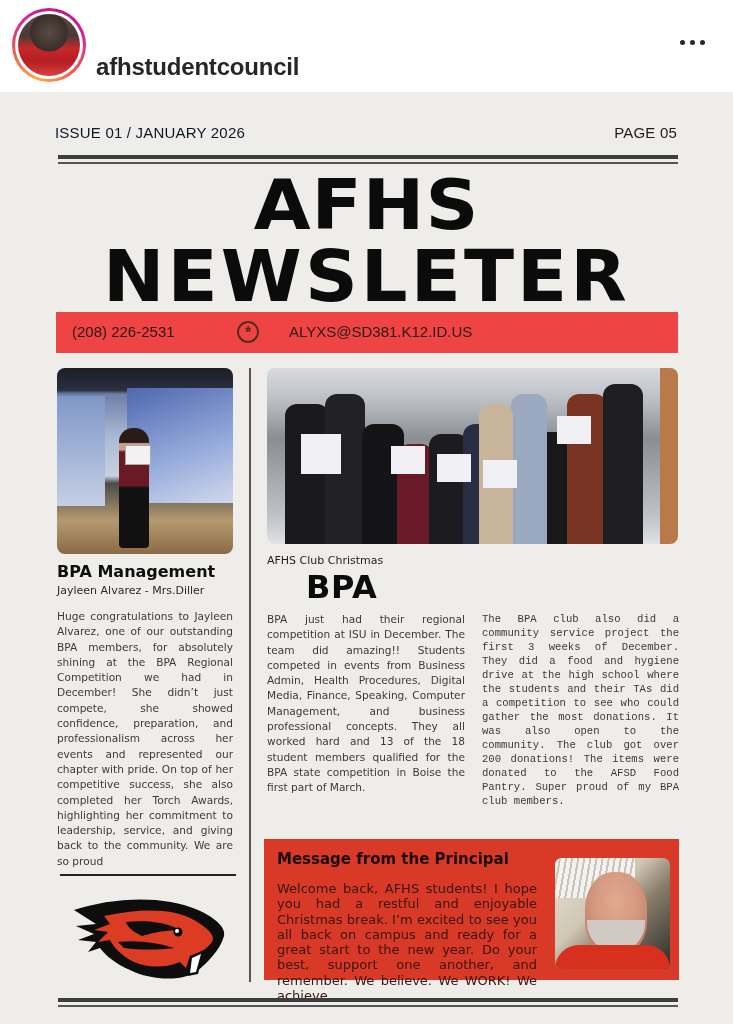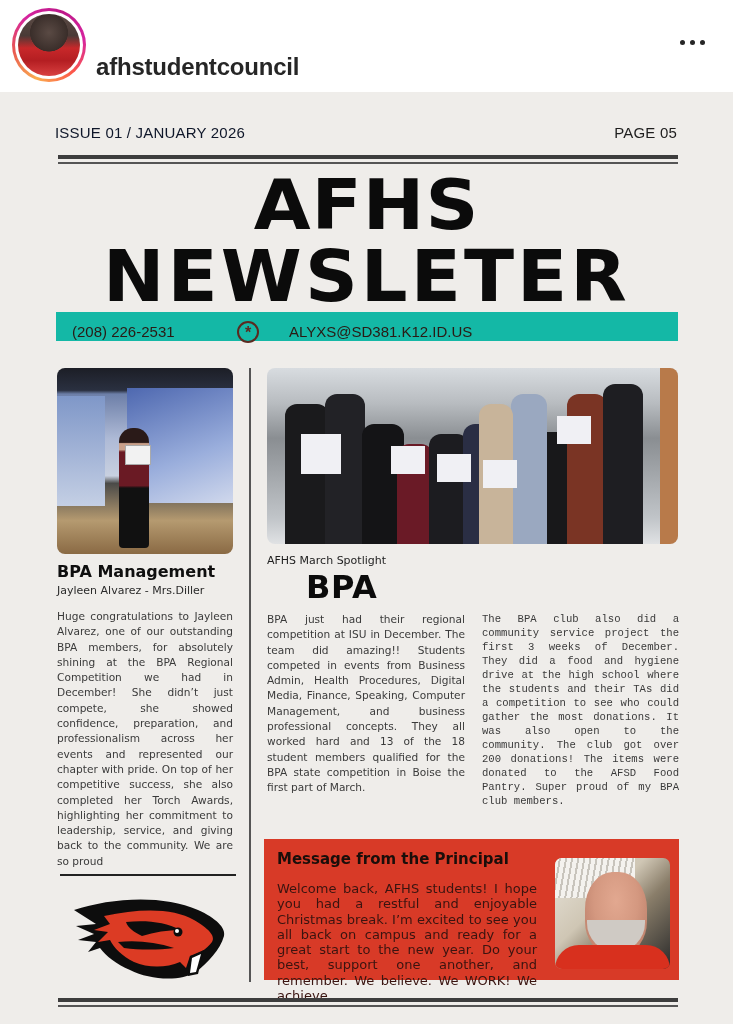--- a/index.html
+++ b/index.html
@@ -24,21 +24,21 @@
   .page-num { position: absolute; right: 56px; top: 32px; font-size: 15px; color: #1e1e1e; letter-spacing: 0.2px; }
   .rule-double { position: absolute; left: 58px; width: 620px; }
   .rule-double .thick { height: 4px; background: #3d3d3d; }
   .rule-double .thin { height: 2px; background: #555; margin-top: 3px; }
 
   .title { position: absolute; left: 0; width: 733px; text-align: center; font-weight: 900; color: #0b0b0b;
     font-family: "DejaVu Sans", sans-serif; letter-spacing: 1px; line-height: 1; }
   .title-1 { top: 78px; font-size: 70px; transform: scaleX(1.05); }
   .title-2 { top: 148px; font-size: 72px; letter-spacing: 3px; transform: scaleX(1.02); }
 
-  .contact-bar { position: absolute; left: 56px; top: 220px; width: 622px; height: 29px; background: #14b8a6; }
+  .contact-bar { position: absolute; left: 56px; top: 220px; width: 622px; height: 41px; background: #ef4444; }
   .phone { position: absolute; left: 16px; top: 11px; font-size: 15px; color: #2a1a14; }
   .asterisk-icon { position: absolute; left: 181px; top: 9px; width: 22px; height: 22px; border: 2px solid #5a2a20; border-radius: 50%;
     color: #5a2a20; font-size: 16px; text-align: center; line-height: 19px; font-weight: 700; }
   .email { position: absolute; left: 233px; top: 11px; font-size: 15px; color: #2a1a14; }
 
   
   .photo-left { position: absolute; left: 57px; top: 276px; width: 176px; height: 186px; border-radius: 8px; overflow: hidden;
     background: linear-gradient(180deg, #1c1e26 0%, #2a3040 12%, #6d7fa8 14%, #aebad6 38%, #c8d0e0 58%, #4a4a48 62%, #b59a70 82%, #8a6a44 100%); }
   .photo-left .screen { position: absolute; left: 70px; top: 20px; width: 106px; height: 115px; background: linear-gradient(160deg, #4e68b0, #9aaedc 60%, #d0d8ec); }
   .photo-left .screen2 { position: absolute; left: 0; top: 28px; width: 48px; height: 110px; background: linear-gradient(180deg, #7f97c8, #c4cfe4); }
@@ -155,21 +155,21 @@
     <div class="p" style="left:336px;width:40px;height:160px;background:#1e1e22;"></div>
     <div class="p" style="left:244px;width:36px;height:150px;background:#9aa8c0;"></div>
     <div class="p" style="left:212px;width:34px;height:140px;background:#c8b49a;"></div>
     <div class="p" style="left:34px;width:40px;height:40px;background:#f0f0f4;bottom:70px;border-radius:0;"></div>
     <div class="p" style="left:124px;width:34px;height:28px;background:#f0f0f4;bottom:70px;border-radius:0;"></div>
     <div class="p" style="left:170px;width:34px;height:28px;background:#f0f0f4;bottom:62px;border-radius:0;"></div>
     <div class="p" style="left:216px;width:34px;height:28px;background:#f0f0f4;bottom:56px;border-radius:0;"></div>
     <div class="p" style="left:290px;width:34px;height:28px;background:#f0f0f4;bottom:100px;border-radius:0;"></div>
   </div>
 
-  <div class="club-label">AFHS March Spotlight</div>
+  <div class="club-label">AFHS Club Christmas</div>
   <div class="club-title">BPA</div>
   <div class="club-body-1">BPA just had their regional competition at ISU in December. The team did amazing!! Students competed in events from Business Admin, Health Procedures, Digital Media, Finance, Speaking, Computer Management, and business professional concepts. They all worked hard and 13 of the 18 student members qualified for the BPA state competition in Boise the first part of March.</div>
   <div class="club-body-2">The BPA club also did a community service project the first 3 weeks of December. They did a food and hygiene drive at the high school where the students and their TAs did a competition to see who could gather the most donations. It was also open to the community. The club got over 200 donations! The items were donated to the AFSD Food Pantry. Super proud of my BPA club members.</div>
 
   <div class="principal-box">
     <div class="principal-title">Message from the Principal</div>
     <div class="principal-body">Welcome back, AFHS students! I hope you had a restful and enjoyable Christmas break. I’m excited to see you all back on campus and ready for a great start to the new year. Do your best, support one another, and remember. We believe. We WORK! We achieve.</div>
     <div class="principal-photo">
       <div class="stripes"></div>
       <div class="head"></div>

